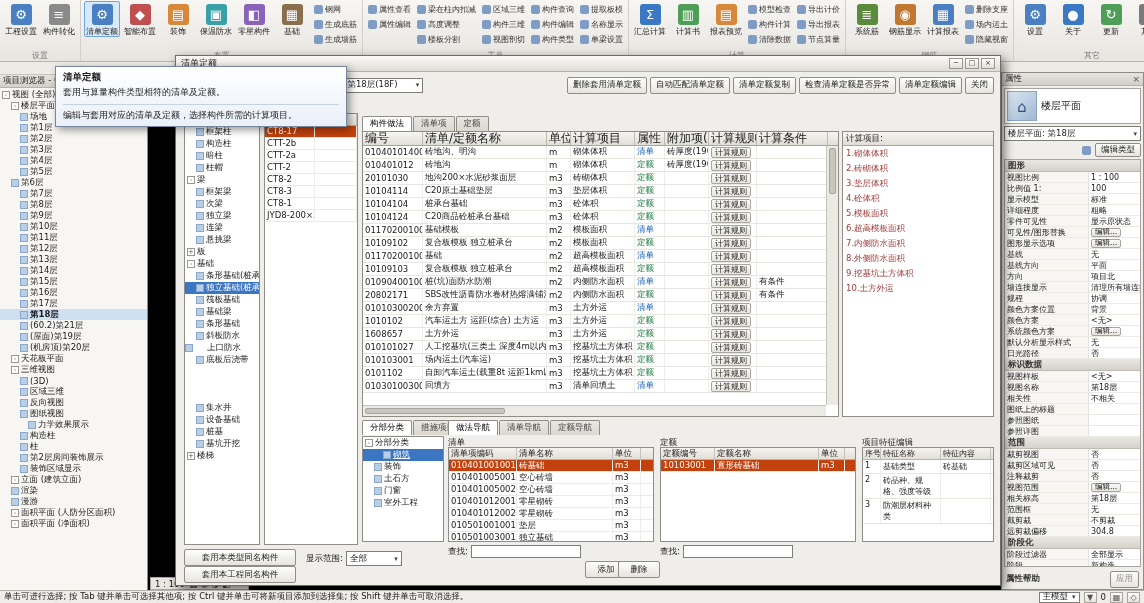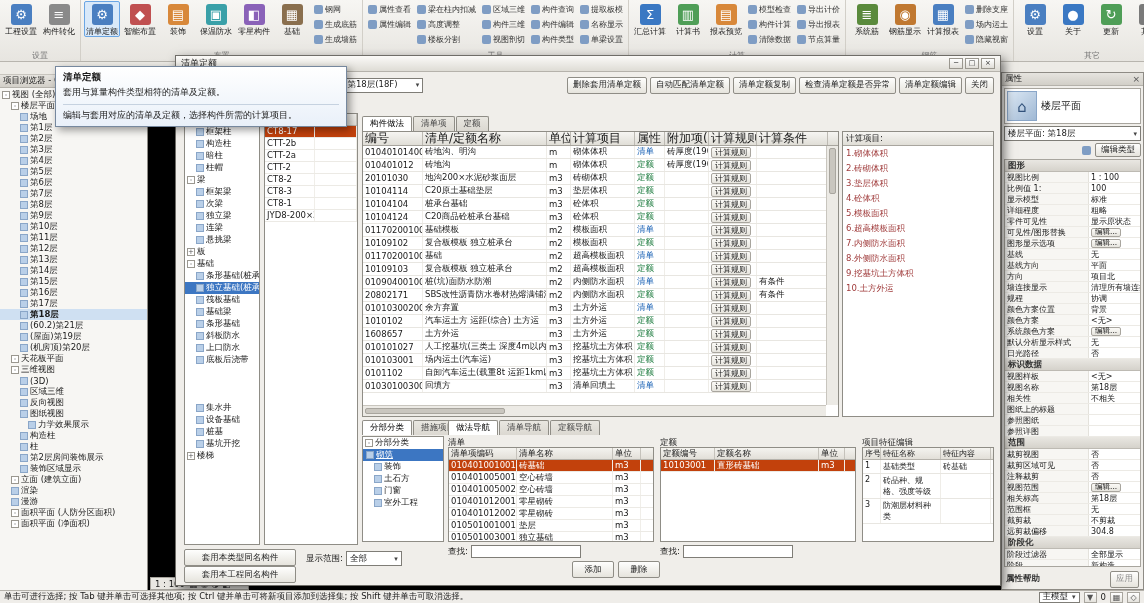--- a/index.html
+++ b/index.html
@@ -94,21 +94,21 @@
 #ft-box{left:686px;top:391px;width:132px;height:95px;}
 .ftr-row{display:flex;border-bottom:1px solid #e8e6e1;font-size:8px;}
 .ftr-row>div{border-right:1px solid #efede8;padding:1px 2px;overflow:hidden;}
 .find-row{position:absolute;display:flex;align-items:center;gap:3px;font-size:8.5px;}
 #qd-find{left:272px;top:489px;}
 #de-find{left:484px;top:489px;}
 .input{border:1px solid #7f7d77;background:#fff;height:13px;width:110px;font-size:8.5px;}
 #apply-type-btn{position:absolute;left:8px;top:493px;width:112px;justify-content:center;}
 #apply-proj-btn{position:absolute;left:8px;top:510px;width:112px;justify-content:center;}
 #scope-row{position:absolute;left:130px;top:495px;display:flex;align-items:center;gap:3px;font-size:8.5px;}
-#add-btn{position:absolute;left:396px;top:505px;width:42px;justify-content:center;}
+#add-btn{position:absolute;left:409px;top:505px;width:42px;justify-content:center;}
 #del-btn{position:absolute;left:442px;top:505px;width:42px;justify-content:center;}
 
 
 #properties{position:absolute;left:1001px;top:72px;width:143px;height:518px;background:#f0eeea;border:1px solid #8e8b85;z-index:2;display:flex;flex-direction:column;}
 #type-box{margin:2px;height:36px;border:1px solid #a8a59e;background:#fff;display:flex;align-items:center;gap:4px;padding:2px;flex:0 0 auto;}
 #type-box .timg{width:30px;height:30px;background:linear-gradient(135deg,#dce8f4,#9fb8d4);border:1px solid #8aa6c8;color:#31517a;font-size:15px;line-height:30px;text-align:center;flex:0 0 auto;}
 #inst-row{display:flex;margin:0 2px;gap:2px;flex:0 0 auto;}
 #inst-row .combo{flex:1;}
 #edit-row{display:flex;justify-content:flex-end;align-items:center;gap:2px;margin:2px;flex:0 0 auto;}
 #prop-grid{flex:1;margin:0 2px 2px;border:1px solid #a8a59e;background:#fff;overflow:hidden;}
@@ -404,21 +404,21 @@
         <span>第3层</span>
       </div>
       <div class="titem" style="padding-left: 20px;">
         <span class="tico"></span>
         <span>第4层</span>
       </div>
       <div class="titem" style="padding-left: 20px;">
         <span class="tico"></span>
         <span>第5层</span>
       </div>
-      <div class="titem" style="padding-left: 20px; text-align: center;">
+      <div class="titem" style="padding-left: 11px; text-align: center;">
         <span class="tico"></span>
         <span>第6层</span>
       </div>
       <div class="titem" style="padding-left: 20px;">
         <span class="tico"></span>
         <span>第7层</span>
       </div>
       <div class="titem" style="padding-left: 20px;">
         <span class="tico"></span>
         <span>第8层</span>
@@ -638,21 +638,21 @@
         <span>基础梁</span>
       </div>
       <div class="titem" style="padding-left: 11px;">
         <span class="tico"></span>
         <span>条形基础</span>
       </div>
       <div class="titem" style="padding-left: 11px;">
         <span class="tico"></span>
         <span>斜板防水</span>
       </div>
-      <div class="titem" style="padding-left: 11px;">
+      <div class="titem" style=" gap: 12px;">
         <span class="tico"></span>
         <span>上口防水</span>
       </div>
       <div class="titem" style="padding-left: 11px;">
         <span class="tico"></span>
         <span>底板后浇带</span>
       </div>
       <div class="titem" style="padding-left: 11px; margin-top: 36px;">
         <span class="tico"></span>
         <span>集水井</span>
@@ -1027,21 +1027,21 @@
   <div class="tabs" id="nav-tabs">
       <div class="tab active">做法导航</div>
       <div class="tab">清单导航</div>
       <div class="tab">定额导航</div>
     </div>
   <div class="box ttree" id="cat-box">
       <div class="titem" style="padding-left: 2px;">
         <span class="exp">-</span>
         <span>分部分类</span>
       </div>
-      <div class="titem sel" style="padding-left: 3px; text-decoration: underline;">
+      <div class="titem sel" style="padding-left: 20px; text-decoration: underline;">
         <span class="tico"></span>
         <span>砌筑</span>
       </div>
       <div class="titem" style="padding-left: 11px;">
         <span class="tico"></span>
         <span>装饰</span>
       </div>
       <div class="titem" style="padding-left: 11px;">
         <span class="tico"></span>
         <span>土石方</span>

